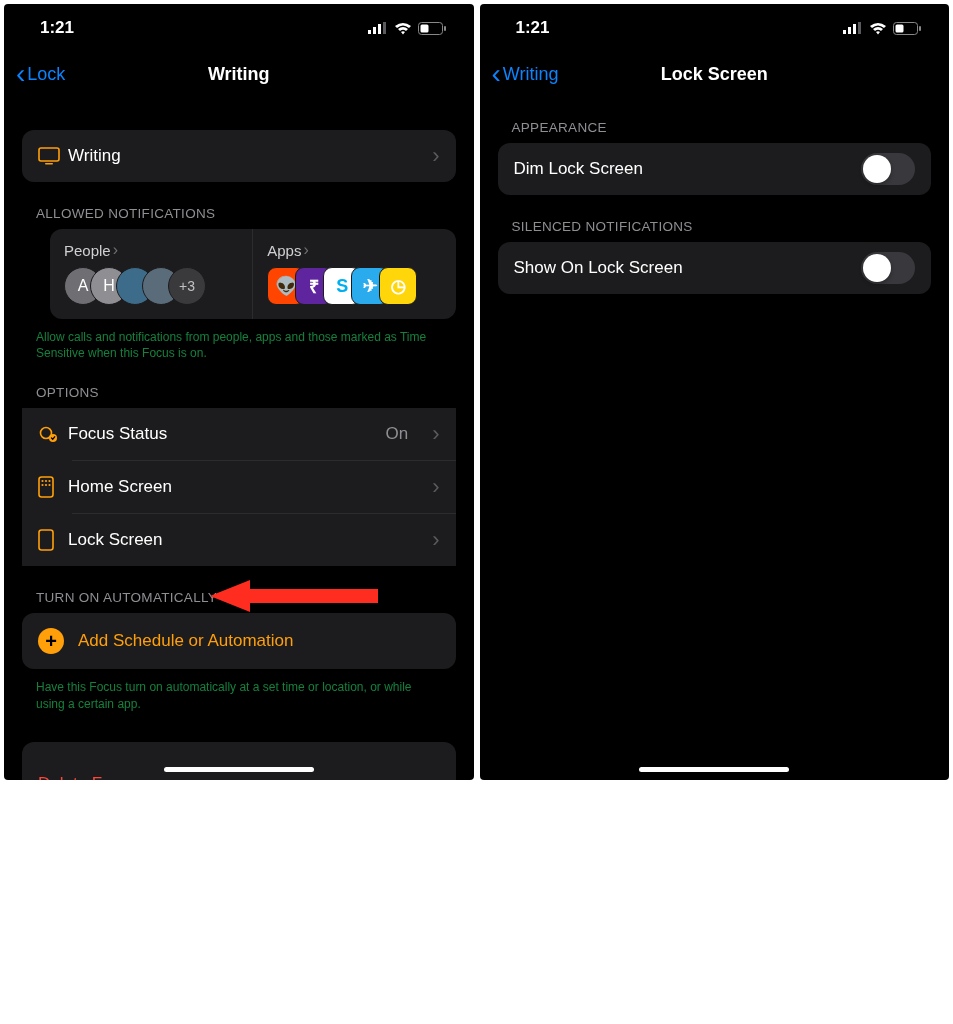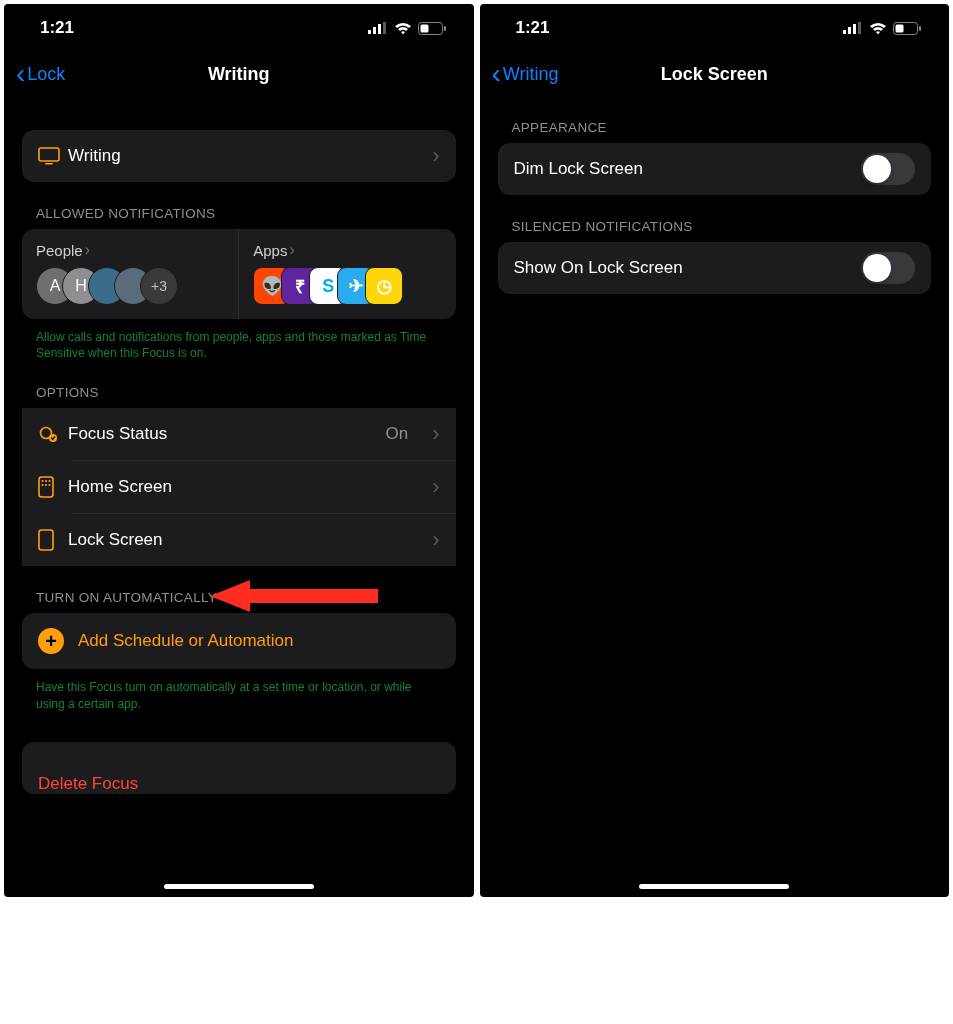--- a/index.html
+++ b/index.html
@@ -5,21 +5,21 @@
   * { box-sizing: border-box; margin: 0; padding: 0; }
   body {
     background: #fff;
     font-family: -apple-system, "SF Pro Text", "Helvetica Neue", Arial, sans-serif;
     display: flex;
     gap: 6px;
     padding: 4px;
   }
   .phone {
     width: 470px;
-    height: 893px;
+    height: 776px;
     background: #000;
     border-radius: 4px;
     color: #fff;
     position: relative;
     overflow: hidden;
     display: flex;
     flex-direction: column;
   }
   
   .statusbar {
@@ -95,20 +95,21 @@
   .cell .detail { color: #8e8e93; font-size: 17px; margin-right: 24px; }
   .cell .chev-r { color: #5a5a5e; font-size: 22px; font-weight: 300; }
   .divider { height: 1px; background: #2c2c2e; margin-left: 50px; }
 
   
   .split {
     background: #1c1c1e;
     border-radius: 12px;
     display: flex;
     overflow: hidden;
+    margin-left: 28px;
   }
   .split > div { flex: 1; padding: 12px 14px 14px; }
   .split > div:first-child { border-right: 1px solid #2c2c2e; }
   .split-label {
     color: #d0d0d4;
     font-size: 15px;
     display: flex;
     align-items: center;
     gap: 2px;
     margin-bottom: 8px;

